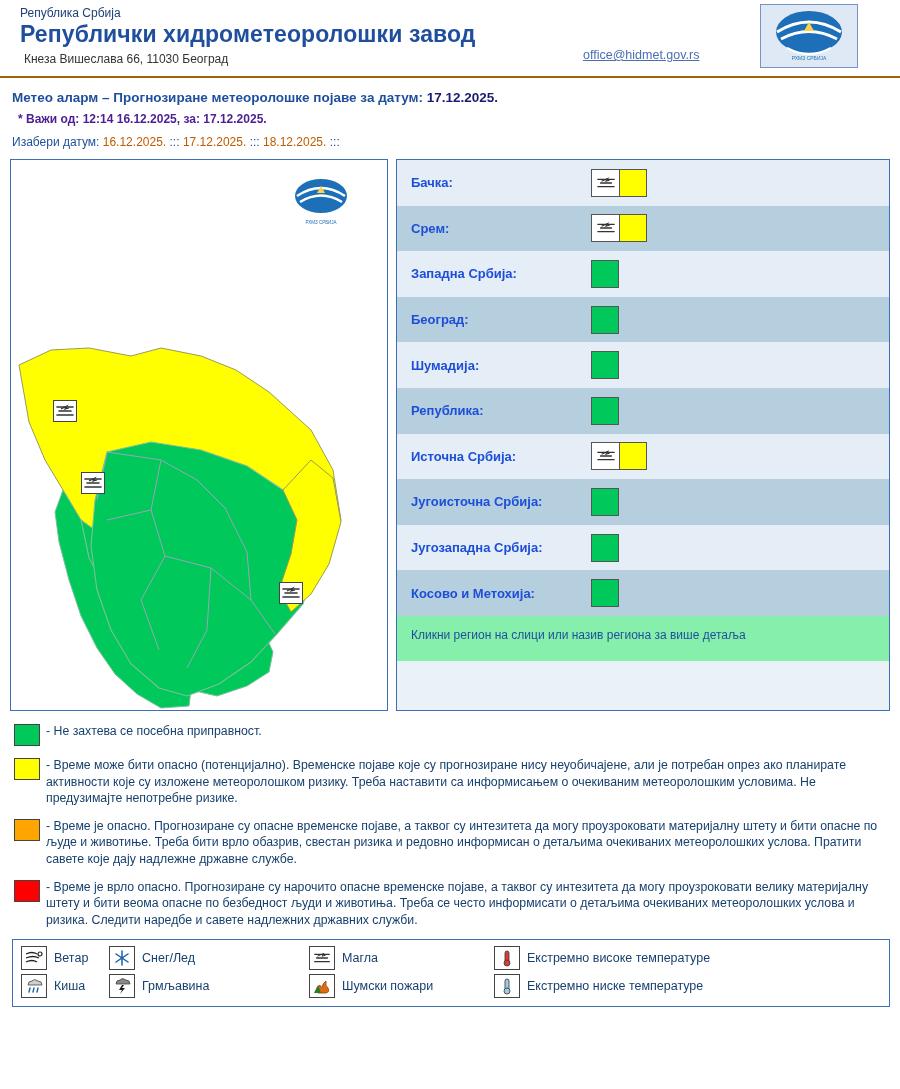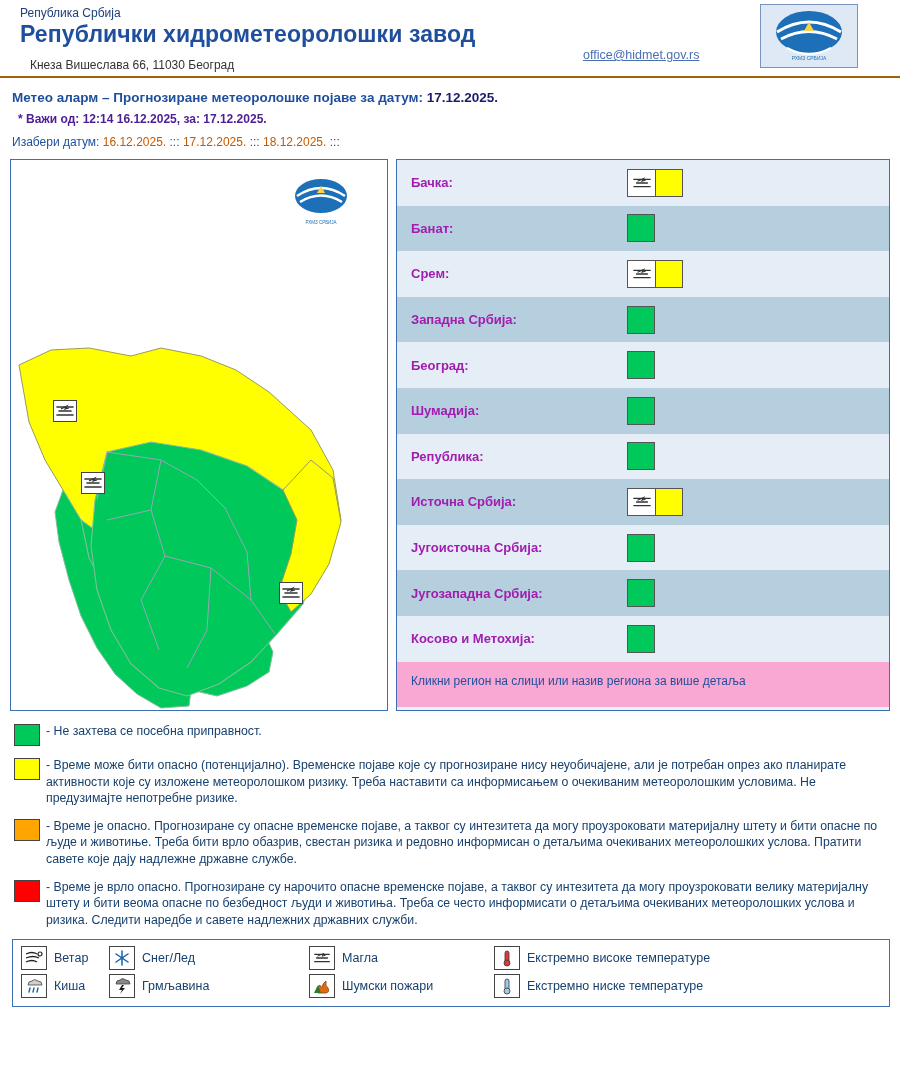--- a/index.html
+++ b/index.html
@@ -19,21 +19,21 @@
     height: 78px;
   }
   .hdr-small {
     font-size: 12px; color: #1f3f7a; margin: 0 0 1px 0;
   }
   .hdr-title {
     font-size: 23px; color: #1f4f9c; font-weight: bold; letter-spacing: .1px;
     margin: 0 0 2px 0;
   }
   .hdr-addr {
-    font-size: 12px; color: #333; margin: 10px;
+    font-size: 12px; color: #333; margin: 4px;
   }
   .hdr-email {
     position: absolute; left: 583px; top: 48px;
     font-size: 12.5px; color: #4a6fb5;
   }
   .hdr-logo {
     position: absolute; right: 42px; top: 4px;
     width: 98px; height: 64px;
     border: 1px solid #7a94bf;
     background: #dfe9f5;
@@ -87,37 +87,37 @@
     background: #eaf2f8;
   }
   .reg-row {
     display: flex; align-items: center;
     height: 45.6px;
     padding-left: 14px;
   }
   .reg-row:nth-child(odd) { background: #e5eef6; }
   .reg-row:nth-child(even) { background: #b6cfdf; }
   .reg-name {
-    font-size: 13px; font-weight: bold; color: #a21caf;
-    width: 216px;
+    font-size: 13px; font-weight: bold; color: #1d4ed8;
+    width: 180px;
   }
   .swatch-area { display: flex; align-items: center; }
   .sw {
     width: 28px; height: 28px; border: 1px solid #555;
   }
   .sw.green { background: #00c85a; }
   .sw.yellow { background: #ffff00; }
   .sw.fog {
     background: #ffffff; display:flex; align-items:center; justify-content:center;
     border-right: none;
   }
   .table-note {
     font-size: 12px; color: #1f4f9c;
     padding: 12px 0 0 14px;
-    background: #f9a8d4;
+    background: #86efac;
     height: 45px;
   }
 
   
   .legend {
     padding: 12px 14px 0 14px;
   }
   .legend-item {
     display: flex; align-items: flex-start; margin-bottom: 11px;
   }
@@ -292,26 +292,20 @@
                   <line x1="6" y1="10" x2="18" y2="10"></line>
                   <line x1="3" y1="14" x2="21" y2="14"></line>
                 </g>
                 <path d="M7 8 l7 -3 l-2 3 l4 -1" stroke="#333" stroke-width="1.2" fill="none"></path>
               </svg>
           </div>
           <div class="sw yellow"></div>
         </div>
       </div>
 
-      <div class="reg-row">
-        <div class="reg-name">Банат:</div>
-        <div class="swatch-area">
-          <div class="sw green"></div>
-        </div>
-      </div>
 
       <div class="reg-row">
         <div class="reg-name">Срем:</div>
         <div class="swatch-area">
           <div class="sw fog">
             <svg width="22" height="18" viewBox="0 0 24 20">
                 <g stroke="#333" stroke-width="1.6" stroke-linecap="round">
                   <line x1="3" y1="6" x2="21" y2="6"></line>
                   <line x1="6" y1="10" x2="18" y2="10"></line>
                   <line x1="3" y1="14" x2="21" y2="14"></line>

